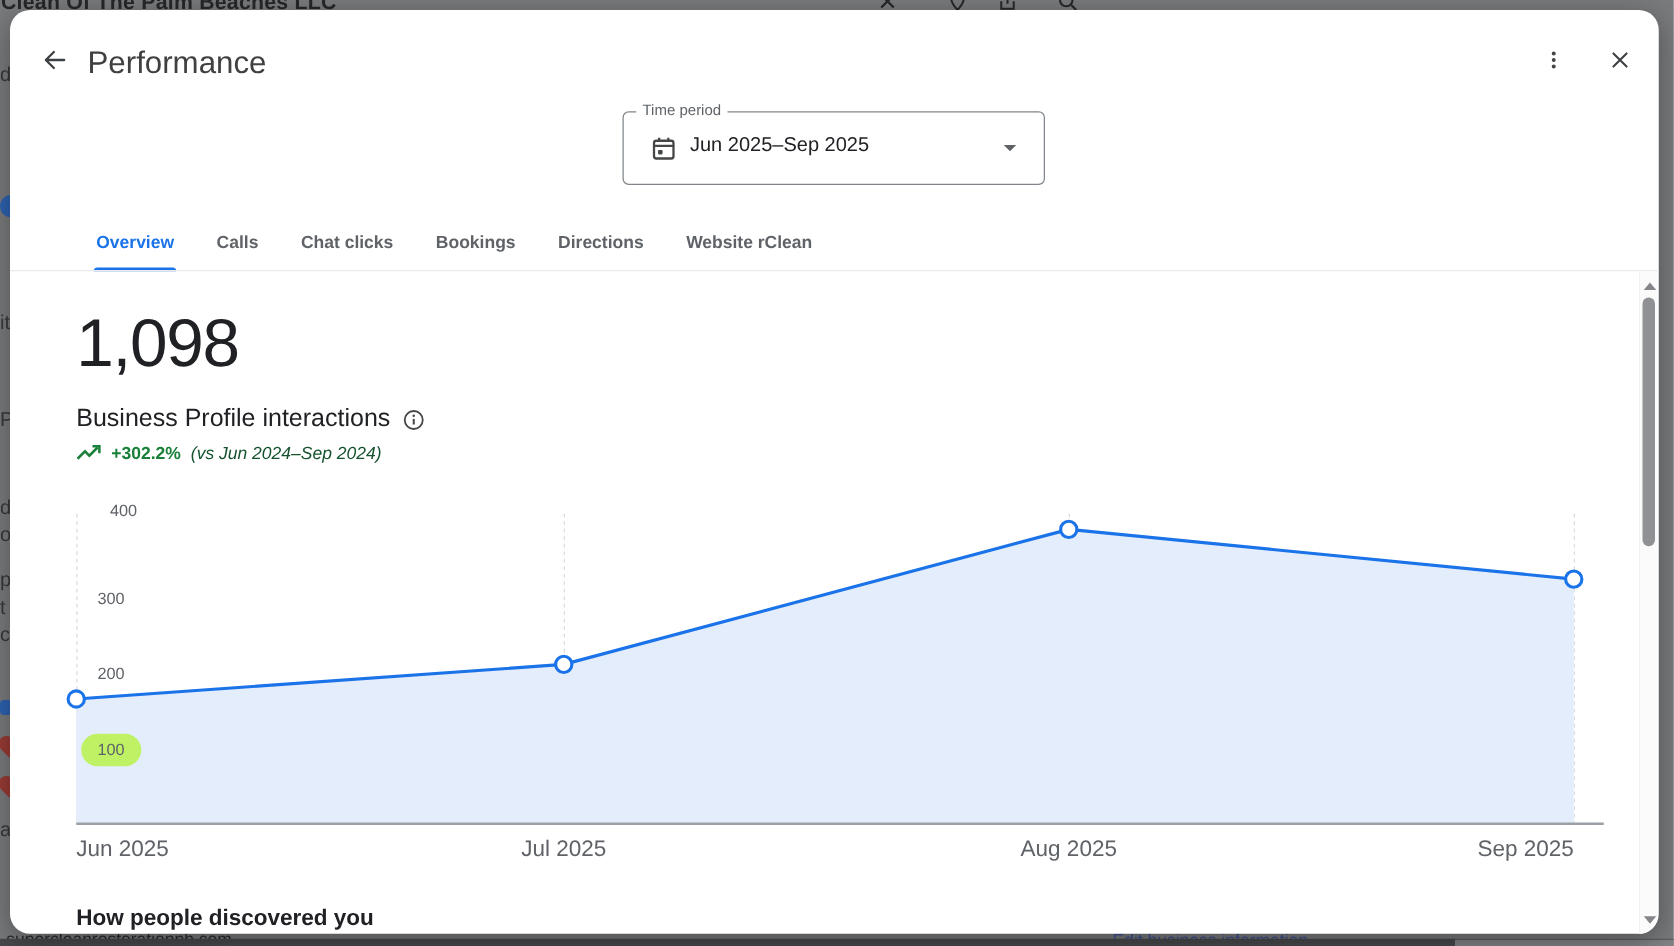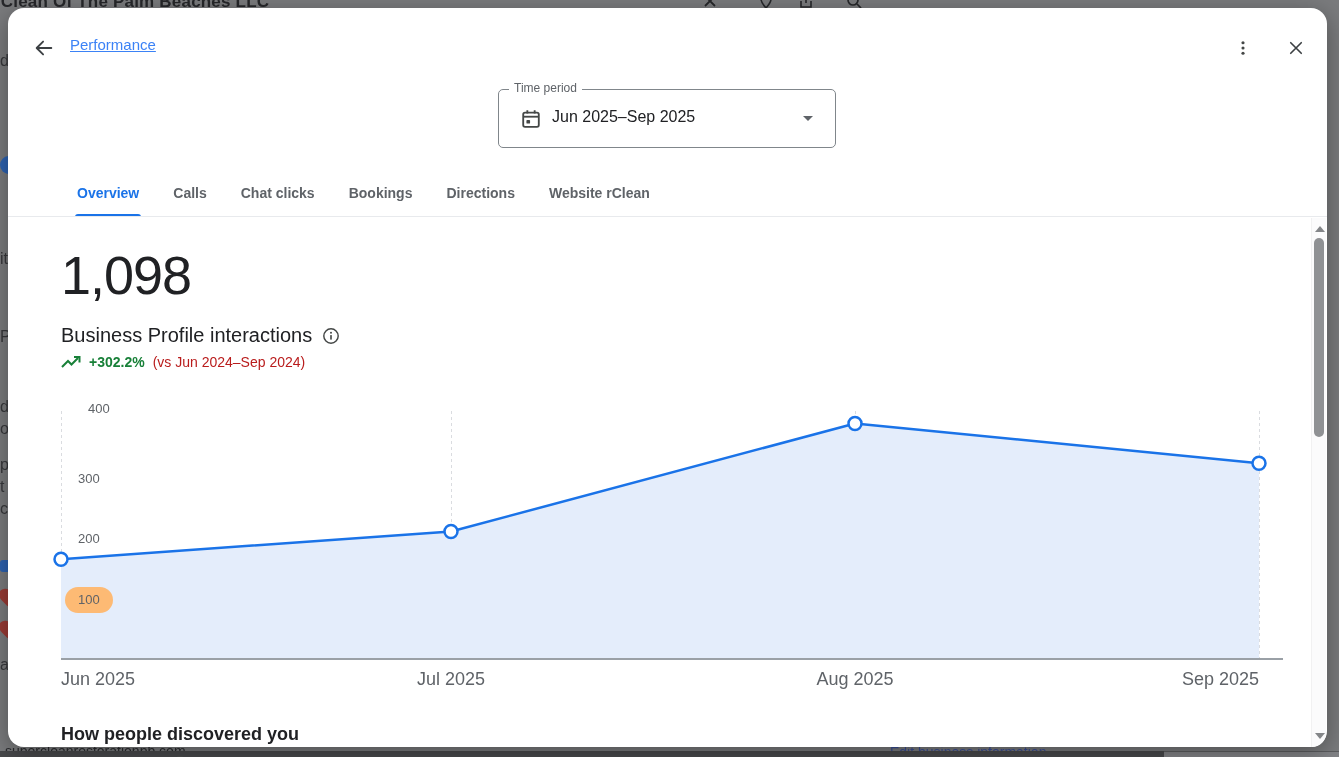--- a/index.html
+++ b/index.html
@@ -18,47 +18,47 @@
   .backdrop-bottom { position:absolute; left:0; top:747px; width:1339px; height:10px; overflow:hidden; }
   .backdrop-bottom .bg-url { position:absolute; left:5px; top:-4px; font-size:14px; color:#2a2b2e; }
   .backdrop-bottom .bg-link { position:absolute; left:890px; top:-3px; font-size:14px; color:#3c4f94; }
   .bg-darkbar { position:absolute; left:0; top:4px; width:1164px; height:6px; background:#48494b; }
   .bg-darkbar2 { position:absolute; left:1164px; top:4px; right:0; height:6px; background:#828386; border-top:1px solid #5c5d5f; }
 
   
   .modal { position:absolute; left:8px; top:8px; width:1319px; height:739px; background:#fff; border-radius:16px; box-shadow:0 6px 24px rgba(0,0,0,.35); }
 
   .icon-btn { position:absolute; width:28px; height:28px; display:flex; align-items:center; justify-content:center; cursor:pointer; background:none; border:none; }
-  .page-title { position:absolute; left:62px; top:28px; font-size:15px; color:#3b82f6;text-decoration:underline; }
+  .page-title { position:absolute; left:62px; top:28px; font-size:25px; color:#404040; }
 
   
   .time-field { position:absolute; left:490px; top:81px; width:338px; height:59px; border:1px solid #80868b; border-radius:5px; cursor:pointer; }
   .time-label { position:absolute; left:10px; top:-9px; background:#fff; padding:0 5px; font-size:12px; color:#5f6368;text-align:center; }
   .time-value { position:absolute; left:53px; top:18px; font-size:16px; color:#202124; }
   .cal-icon { position:absolute; left:21px; top:18px; }
   .dd-arrow { position:absolute; right:22px; top:26px; width:0; height:0; border-left:5px solid transparent; border-right:5px solid transparent; border-top:5px solid #5f6368; }
 
   
   .tabs { position:absolute; left:52px; top:161px; height:48px; display:flex; }
   .tab { position:relative; padding:0 17px; height:48px; line-height:48px; font-size:14px; font-weight:700; color:#5f6368; cursor:pointer; white-space:nowrap; }
   .tab.active { color:#1a73e8; }
   .tab.active .tab-underline { position:absolute; left:15px; right:15px; bottom:0; height:3px; background:#1a73e8; border-radius:3px 3px 0 0; }
   .tabs-separator { position:absolute; left:0; right:0; top:208px; height:1px; background:#e8eaed; }
 
   
   .metric-value { position:absolute; left:53px; top:236px; font-size:54px; letter-spacing:-1px; color:#202124; }
   .metric-label-row { position:absolute; left:53px; top:316px; display:flex; align-items:center; gap:10px; font-size:20px; color:#202124; }
   .trend-row { position:absolute; left:53px; top:346px; display:flex; align-items:center; gap:8px; font-size:14px; }
   .trend-delta { color:#188038; font-weight:700; }
-  .trend-comparison { color:#b91c1c; }
+  .trend-comparison { color:#14532d;font-style:italic; }
 
   
   .chart-svg { position:absolute; left:53px; top:397px; overflow:visible; }
   .y-tick { position:absolute; left:70px; height:20px; line-height:20px; font-size:13px; color:#5f6368; }
-  .y-tick.pill { margin-left:-13px; padding:3px 13px; height:auto; line-height:20px; background:#fdba74; border-radius:13px; }
+  .y-tick.pill { margin-left:-13px; padding:3px 13px; height:auto; line-height:20px; background:#bef264; border-radius:13px; }
   .x-label { position:absolute; top:661px; font-size:18px; color:#5f6368; white-space:nowrap; }
 
   .section-heading-row { position:absolute; left:53px; top:716px; display:flex; align-items:center; gap:10px; font-size:18px; font-weight:700; color:#202124;flex-direction:column; }
 
   
   .scrollbar { position:absolute; left:1303px; top:210px; width:15px; height:529px; background:#fbfbfc; border-left:1px solid #f1f1f2; border-radius:0 0 14px 0; }
   .sb-up { position:absolute; left:3px; top:8px; width:0; height:0; border-left:5px solid transparent; border-right:5px solid transparent; border-bottom:6px solid #848689; cursor:pointer; }
   .sb-thumb { position:absolute; left:2px; top:20px; width:10px; height:199px; background:#8f9194; border-radius:5px; cursor:pointer; }
   .sb-down { position:absolute; left:3px; bottom:8px; width:0; height:0; border-left:5px solid transparent; border-right:5px solid transparent; border-top:6px solid #848689; cursor:pointer; }
 </style>

